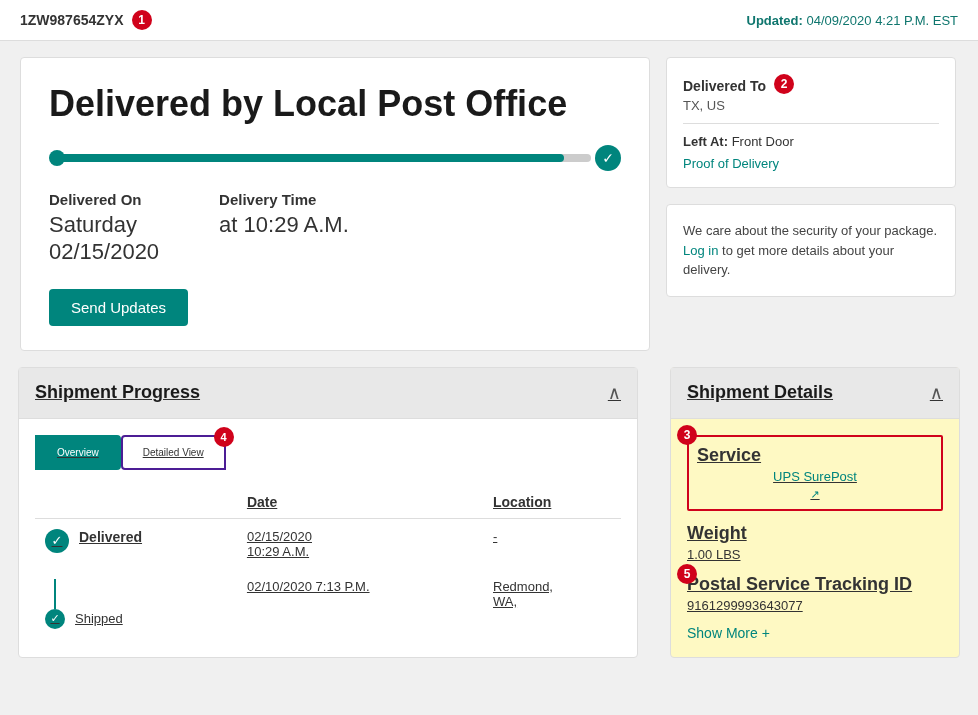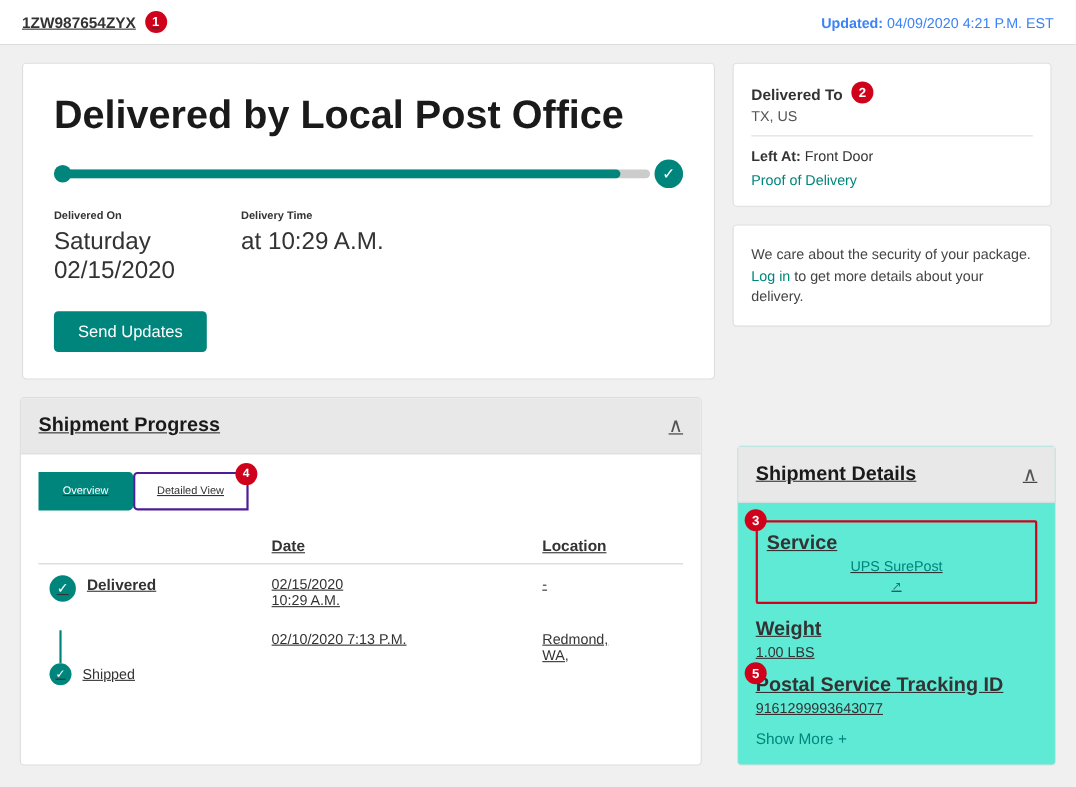--- a/index.html
+++ b/index.html
@@ -18,41 +18,40 @@
       display: flex;
       justify-content: space-between;
       align-items: center;
       padding: 10px 20px;
       border-bottom: 1px solid #ddd;
     }
     .tracking-number-wrap {
       display: flex;
       align-items: center;
       gap: 8px;
-      text-decoration: underline;
     }
     .tracking-number {
       font-size: 14px;
       font-weight: bold;
     }
     .badge {
       background: #d0021b;
       color: #fff;
       border-radius: 50%;
       width: 20px;
       height: 20px;
       display: flex;
       align-items: center;
       justify-content: center;
       font-size: 12px;
       font-weight: bold;
     }
     .updated-text {
       font-size: 13px;
-      color: #3b82f6;
+      color: #0f766e;
     }
     .updated-text strong {
       font-weight: bold;
     }
 
     
     .main-content {
       display: flex;
       gap: 16px;
       padding: 16px 20px;
@@ -114,21 +113,21 @@
       font-size: 14px;
       margin-left: 4px;
     }
 
     .delivery-info {
       display: flex;
       gap: 60px;
       margin-bottom: 24px;
     }
     .delivery-info-item label {
-      font-size: 10px;
+      font-size: 15px;
       font-weight: bold;
       display: block;
       margin-bottom: 4px;
     }
     .delivery-info-item .big-text {
       font-size: 22px;
       font-weight: normal;
       line-height: 1.2;
     }
 
@@ -328,25 +327,24 @@
       height: 30px;
       margin-left: 9px;
     }
     .status-label {
       font-weight: bold;
       font-size: 14px;
     }
 
     
     .details-panel {
-      background: #5eead4;
+      background: #fef9c3;
       border: 1px solid #ddd;
       border-radius: 4px;
       width: 290px;
-      margin-top: 44px;
     }
     .details-panel .panel-body {
       padding: 16px;
     }
     .detail-section {
       margin-bottom: 12px;
     }
     .detail-label {
       font-weight: bold;
       font-size: 18px;

